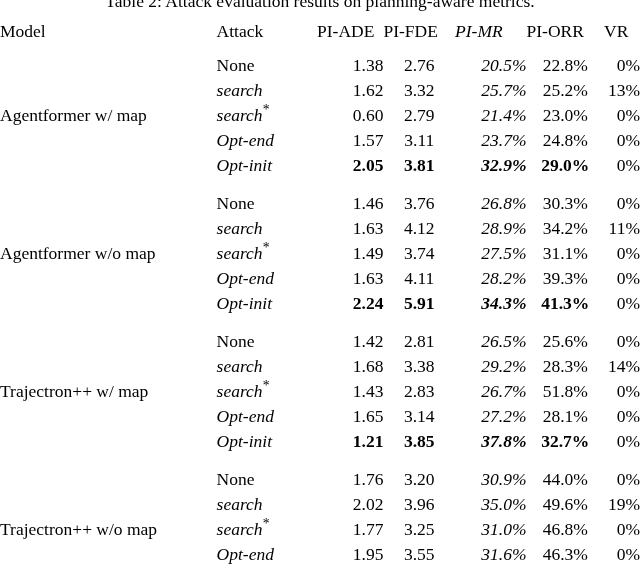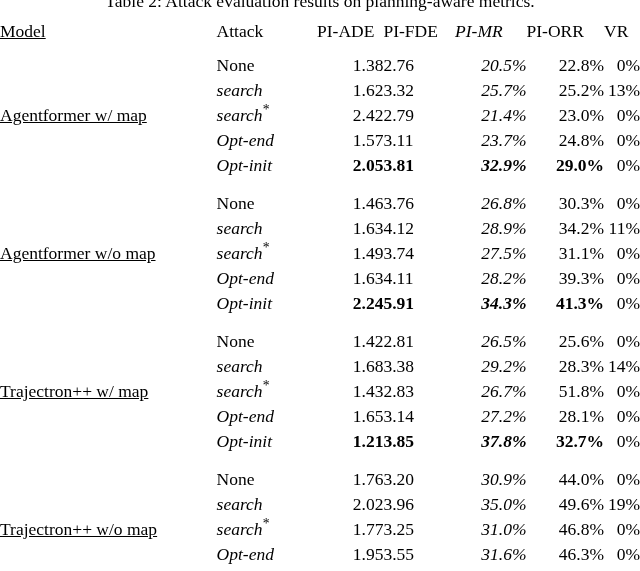--- a/index.html
+++ b/index.html
@@ -72,26 +72,26 @@
   .spacer-above td { height: 6px; font-size: 0; line-height: 0; padding: 0; }
   .spacer-below td { height: 6px; font-size: 0; line-height: 0; padding: 0; }
 
   
   .hdr td {
     height: 30px;
     vertical-align: middle;
   }
 
   
-  .c-model  { width: 218px; text-align: left;  padding-left: 2px; text-decoration: underline; }
+  .c-model  { width: 218px; text-align: left;  padding-left: 2px; }
   .c-attack { width: 88px;  text-align: left; margin-left: 32px; }
   .c-ade    { width: 76px;  text-align: right; padding-right: 4px; }
-  .c-fde    { width: 72px;  text-align: left; padding-right: 3px; }
+  .c-fde    { width: 72px;  text-align: center; padding-right: 3px; }
   .c-mr     { width: 72px;  text-align: right; padding-right: 3px; font-style: italic; }
-  .c-orr    { width: 78px;  text-align: right; padding-right: 3px; }
+  .c-orr    { width: 78px;  text-align: center; padding-right: 3px; }
   .c-vr     { width: 36px;  text-align: right; padding-right: 3px; }
 
   .hdr .c-ade,
   .hdr .c-fde,
   .hdr .c-mr,
   .hdr .c-orr,
   .hdr .c-vr { text-align: left; padding-right: 0; }
   .hdr .c-ade { padding-left: 4px; text-align: center; }
 
   .body-row td { height: 25px; }
@@ -154,21 +154,21 @@
         <tr class="body-row">
           <td class="c-attack attack-ital">search</td>
           <td class="c-ade num">1.62</td>
           <td class="c-fde num">3.32</td>
           <td class="c-mr num">25.7%</td>
           <td class="c-orr num">25.2%</td>
           <td class="c-vr num">13%</td>
         </tr>
         <tr class="body-row">
           <td class="c-attack attack-ital">search<sup class="star">*</sup></td>
-          <td class="c-ade num">2.42</td>
+          <td class="c-ade num">0.60</td>
           <td class="c-fde num">2.79</td>
           <td class="c-mr num">21.4%</td>
           <td class="c-orr num">23.0%</td>
           <td class="c-vr num">0%</td>
         </tr>
         <tr class="body-row">
           <td class="c-attack attack-ital">Opt-end</td>
           <td class="c-ade num">1.57</td>
           <td class="c-fde num">3.11</td>
           <td class="c-mr num">23.7%</td>

